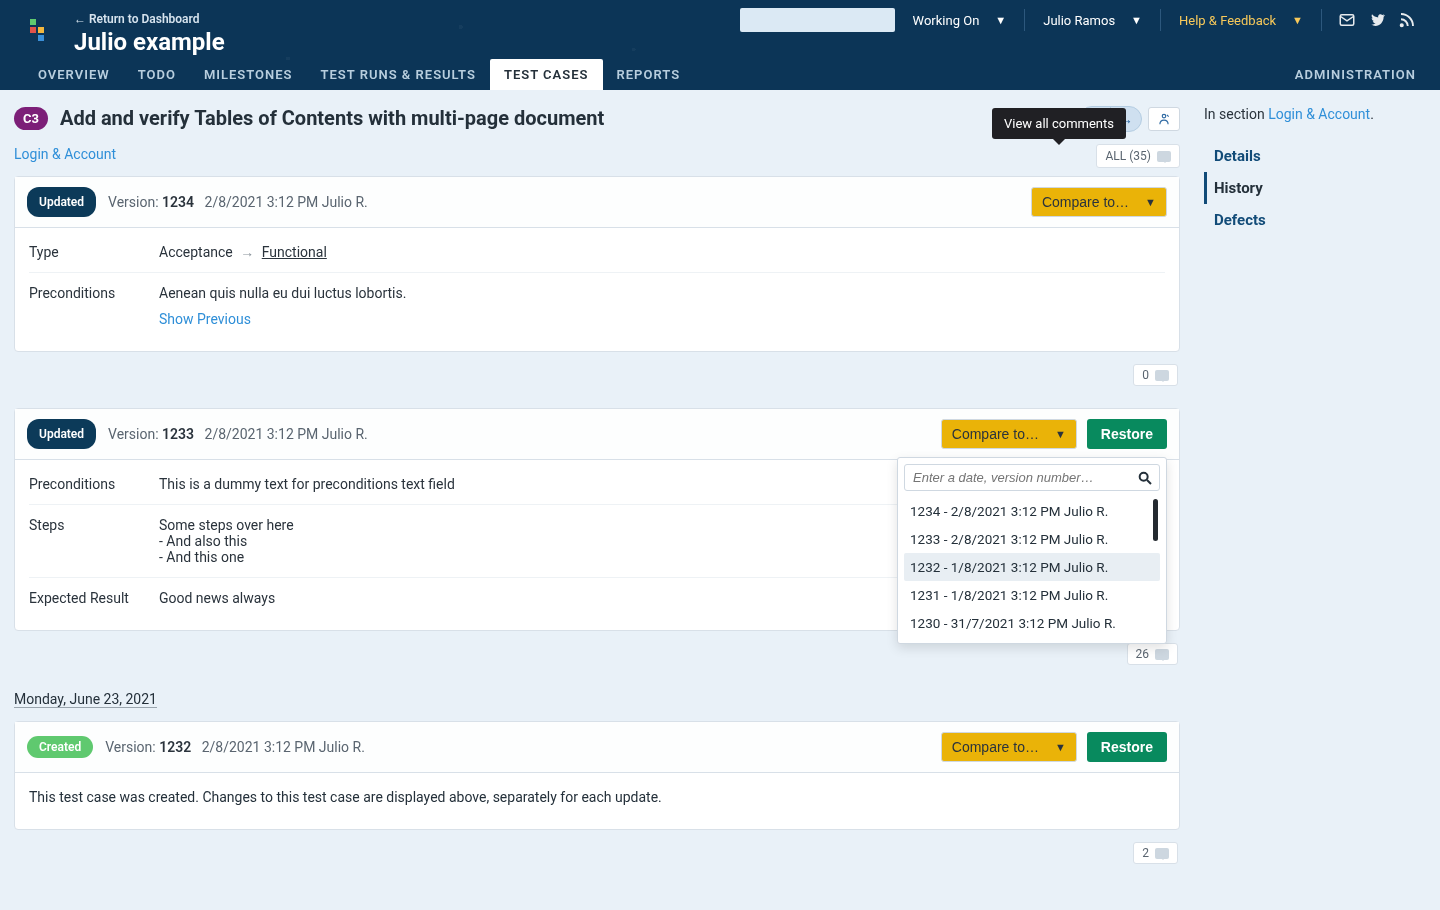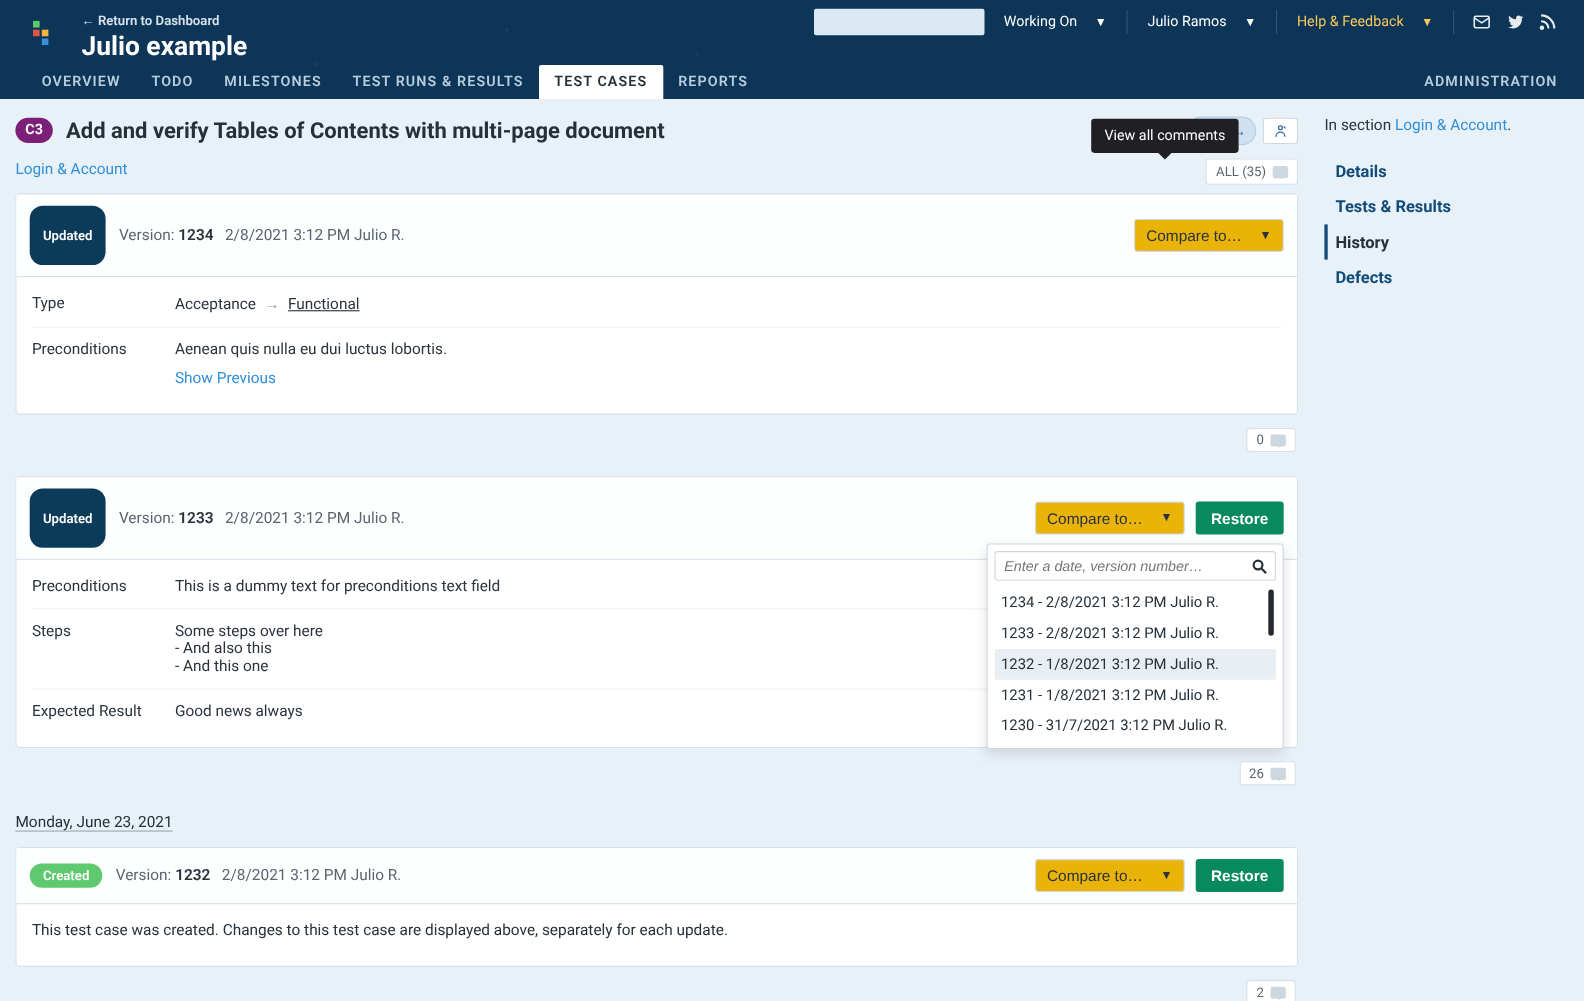--- a/index.html
+++ b/index.html
@@ -159,21 +159,21 @@
   .card {
     background:#fff; border:1px solid var(--border-light); border-radius:4px;
     margin-bottom:8px;
   }
   .card-header {
     background:#fdfefe; border-bottom:1px solid var(--border-light);
     padding:10px 12px; display:flex; align-items:center; gap:12px;
   }
   .badge-updated {
     background:var(--badge-updated); color:#fff; font-size:12px; font-weight:600;
-    padding:20px 12px; border-radius:12px;
+    padding:8px 12px; border-radius:12px;
   }
   .badge-created {
     background:var(--badge-created); color:#fff; font-size:12px; font-weight:600;
     padding:4px 12px; border-radius:12px;
   }
   .meta { color:#5a6570; font-size:14px; }
   .meta b { color:#2a333c; font-weight:600; }
   .card-actions { margin-left:auto; display:flex; gap:10px; align-items:center; position:relative; }
   .compare-btn {
     background:#eab308; border:1px solid #cfd8e1; border-radius:3px; padding:6px 10px;
@@ -469,18 +469,17 @@
     <div style="clear:both"></div>
 
   </div>
 
   <div class="sidebar">
     <div class="sidebar-intro">
       <span>In section </span><a href="#">Login &amp; Account</a>.
     </div>
     <div class="side-nav">
       <div class="side-nav-item">Details</div>
-      <div class="side-nav-item">Tests &amp; Results</div>
       <div class="side-nav-item active">History</div>
       <div class="side-nav-item">Defects</div>
     </div>
   </div>
 </div>
 
 </body></html>

